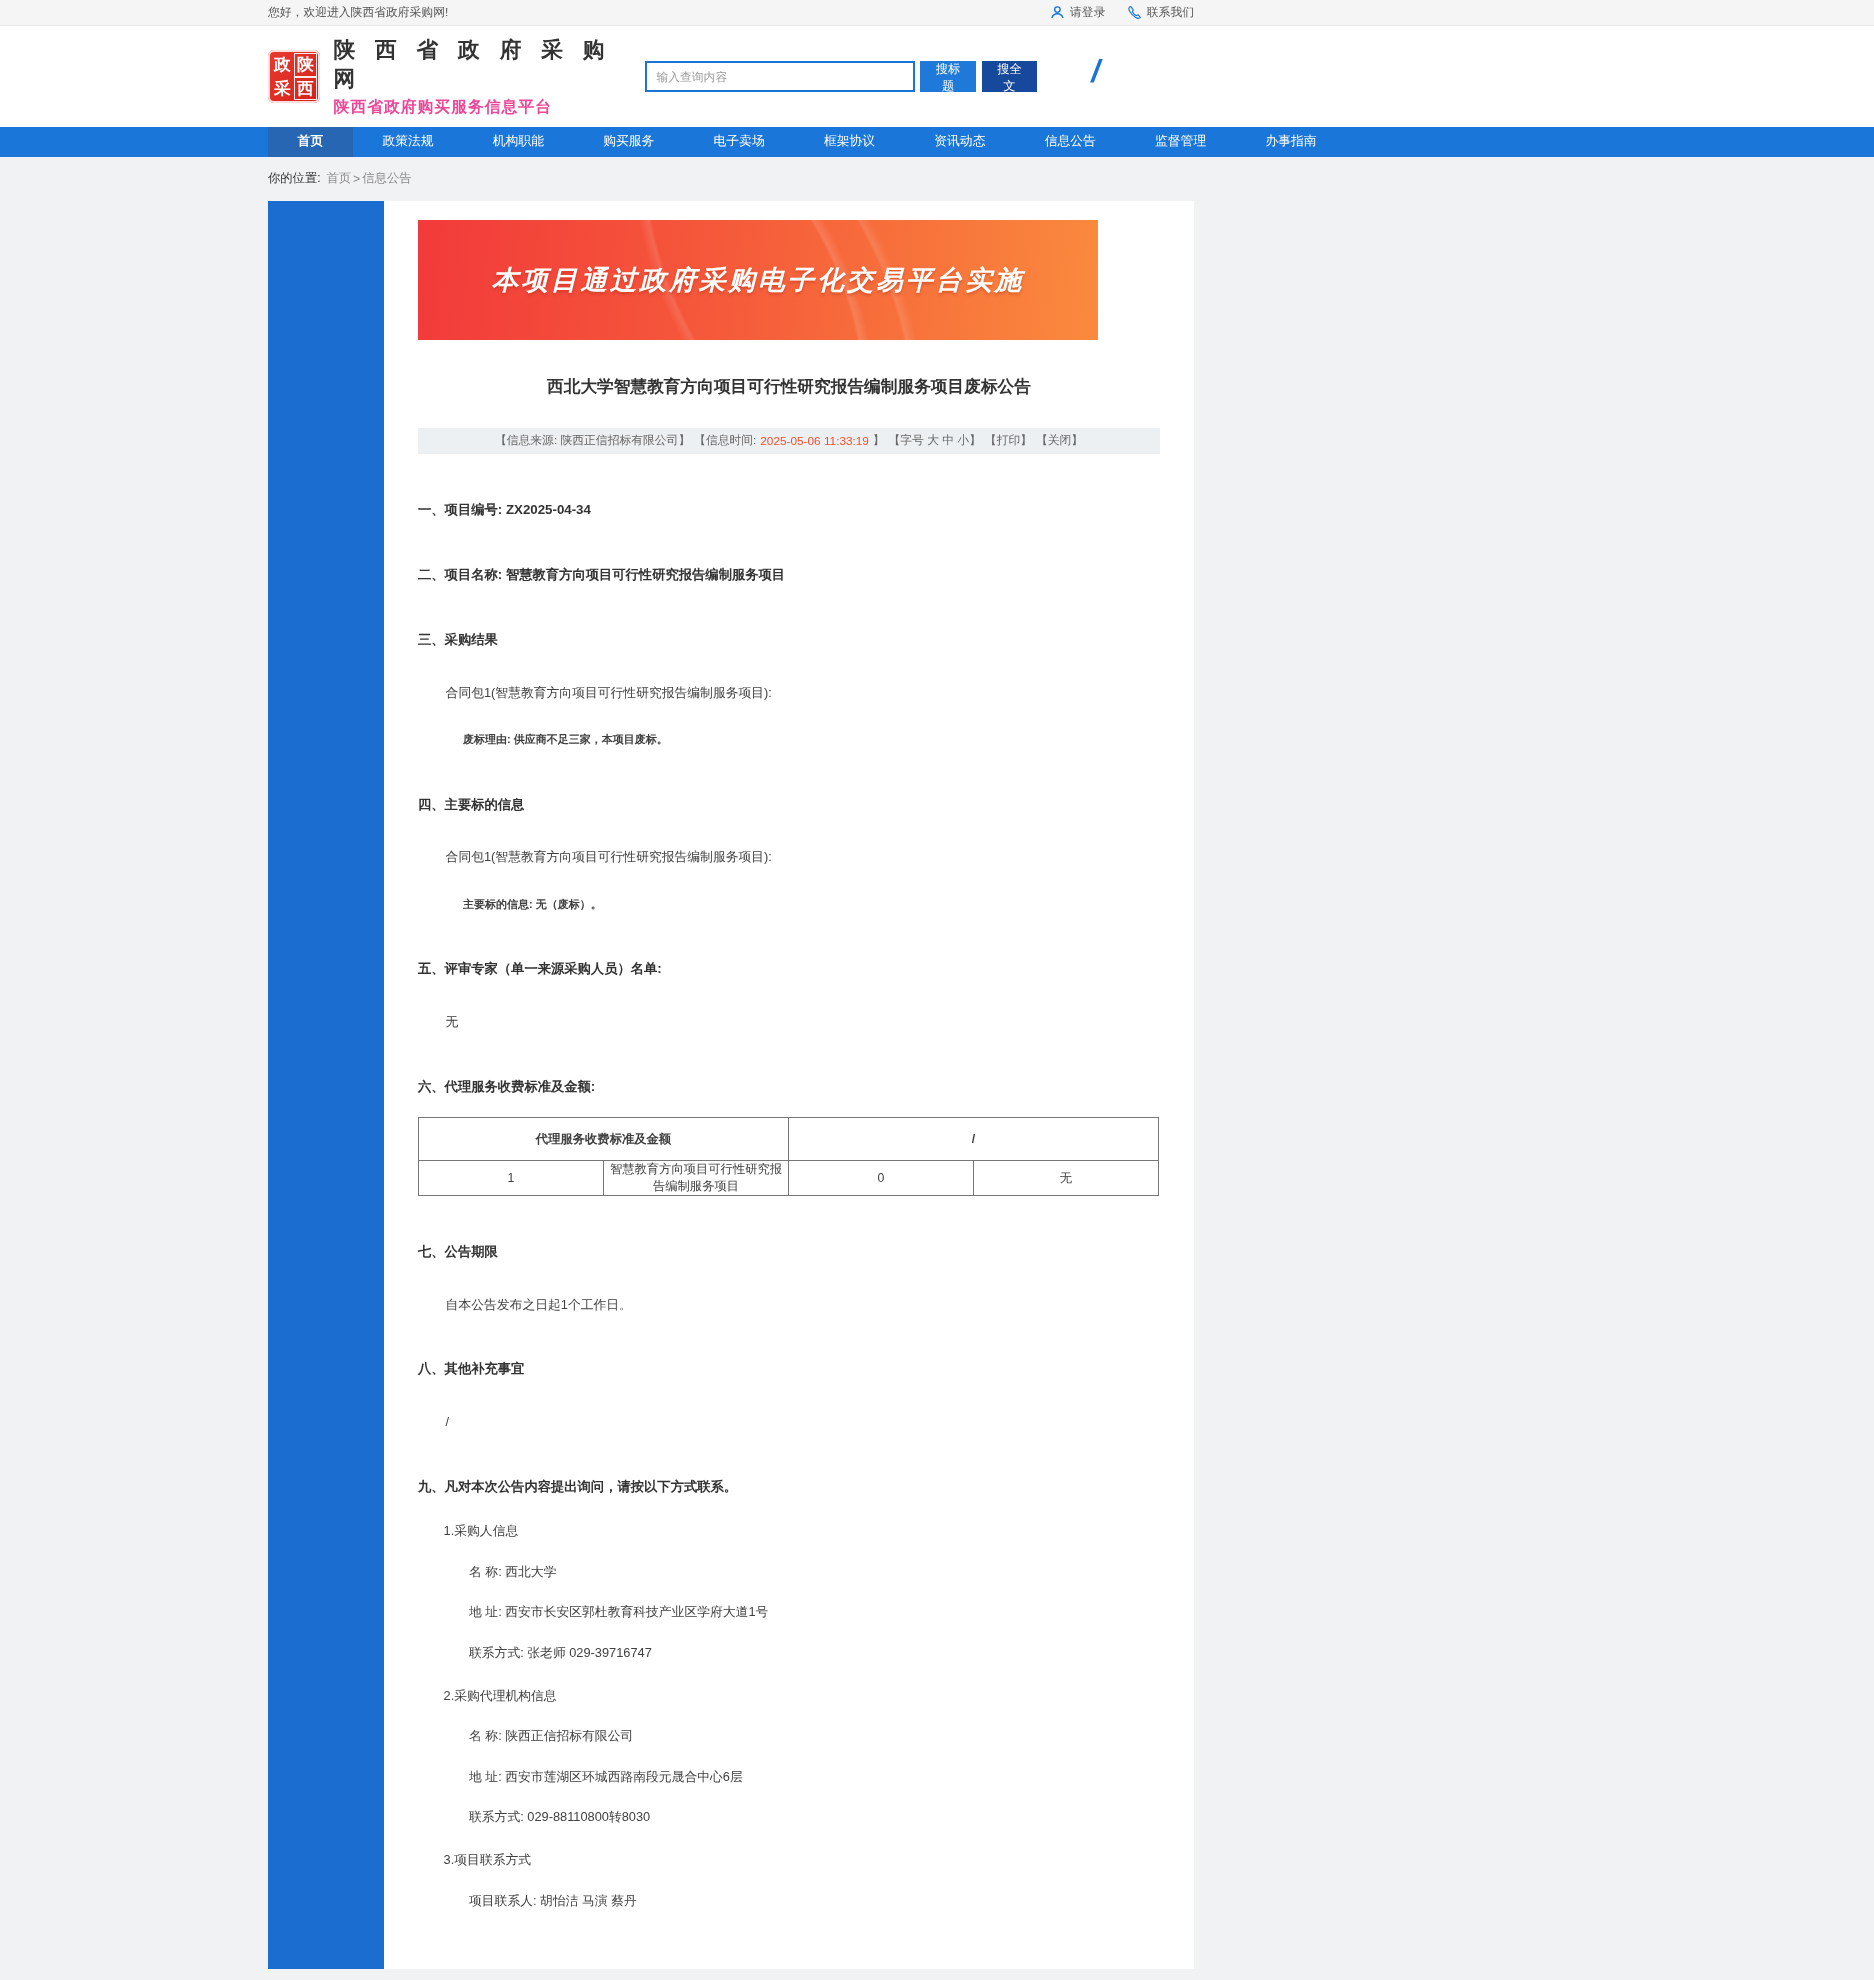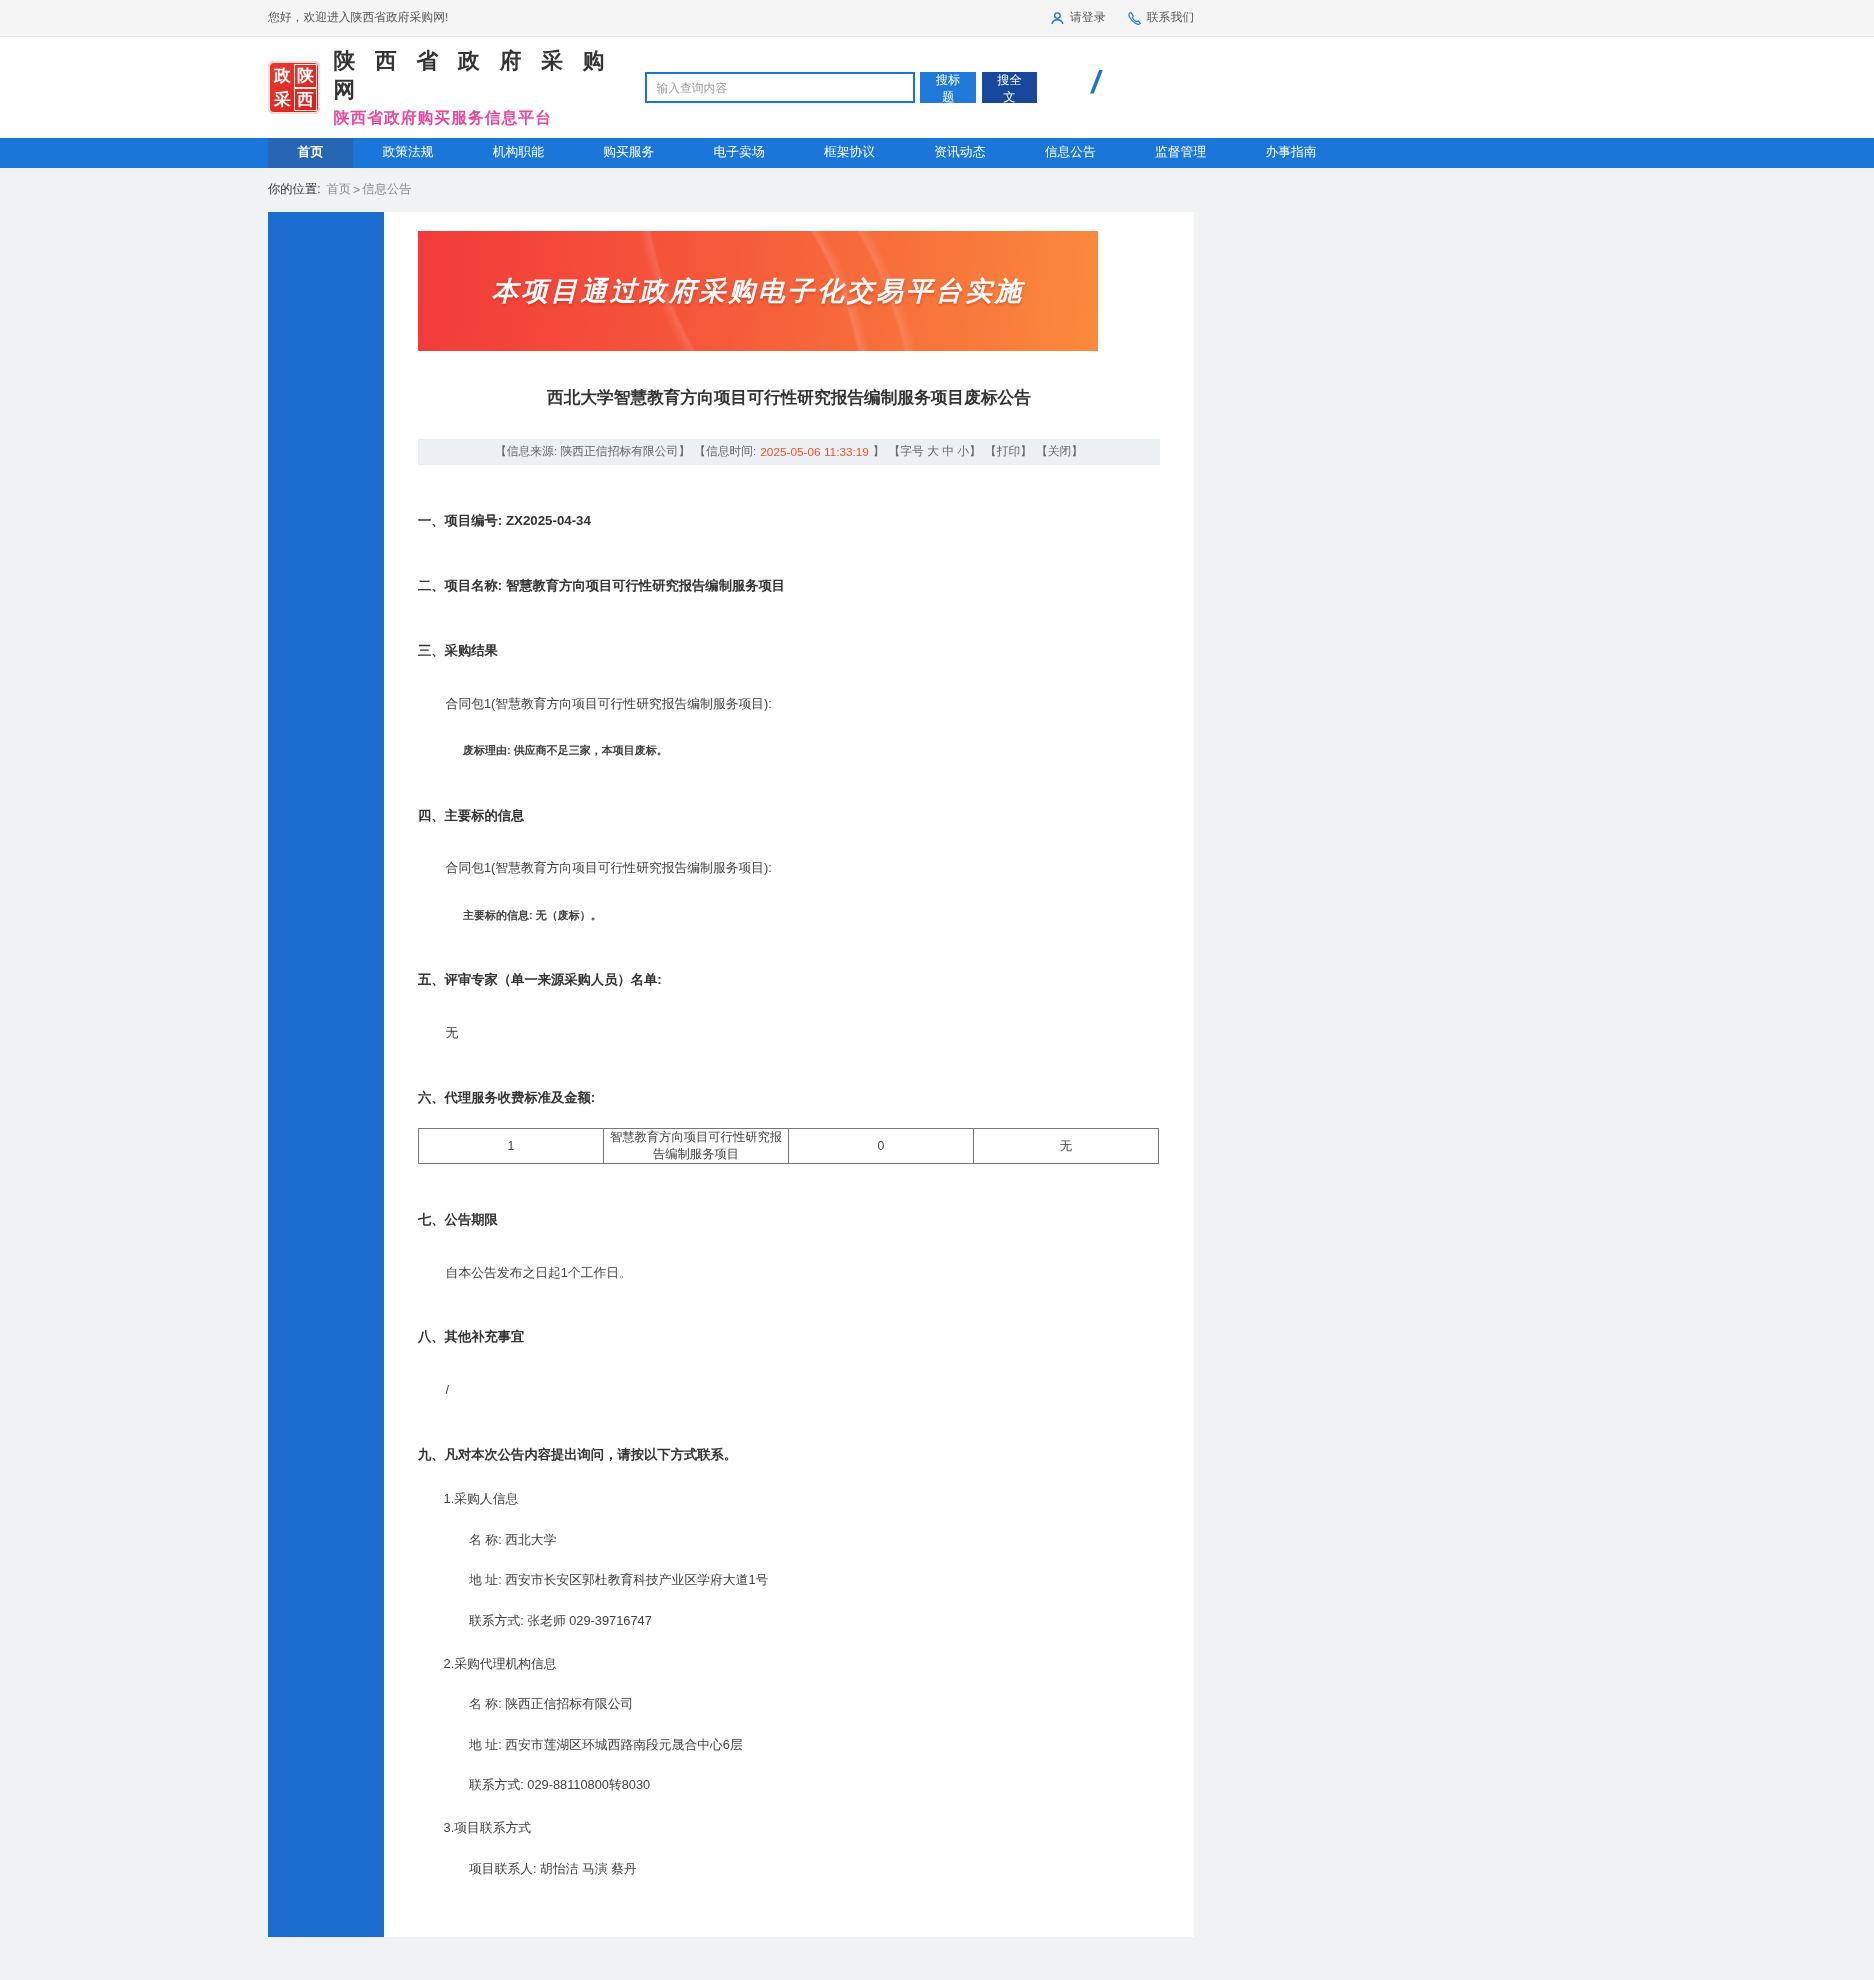--- a/index.html
+++ b/index.html
@@ -2,21 +2,21 @@
 <html lang="zh"><head>
 <meta charset="utf-8">
 <style>
   * { box-sizing: border-box; margin: 0; padding: 0; }
   html,body { background:#f1f2f4; font-family:"Liberation Sans","DejaVu Sans",sans-serif; color:#333; }
   body { width:1875px; }
 
   .container { width:926px; margin-left:268px; }
 
   
-  .topbar { height:37px; background:#f5f5f5; border-bottom:1px solid #e7e7e7; }
+  .topbar { height:26px; background:#f5f5f5; border-bottom:1px solid #e7e7e7; }
   .topbar .container { display:flex; align-items:center; height:100%; font-size:11.8px; color:#555; }
   .topbar-right { margin-left:auto; display:flex; align-items:center; gap:21.7px; }
   .topbar-link { display:flex; align-items:center; gap:4.9px; color:#555; cursor:pointer; }
   .topbar-link svg { display:block; }
 
   
   .header { background:#fff; height:101px; }
   .header .container { display:flex; align-items:center; height:100%; }
   .logo-box { width:53px; height:53px; background:linear-gradient(135deg,#e93a30,#d3211a); border-radius:5.9px;
               display:grid; grid-template-columns:1fr 1fr; grid-template-rows:1fr 1fr; padding:3px;
@@ -187,20 +187,24 @@
       <div class="sec-line1">合同包1(智慧教育方向项目可行性研究报告编制服务项目):</div>
       <div class="sec-line2">主要标的信息: 无（废标）。</div>
 
       <div class="sec-h">五、评审专家（单一来源采购人员）名单:</div>
       <div class="sec-line1">无</div>
 
       <div class="sec-h">六、代理服务收费标准及金额:</div>
 
       <table class="fee">
         <tbody>
+            <tr class="grow">
+          <td colspan="2">代理服务收费标准及金额</td>
+          <td colspan="2">/</td>
+        </tr>
         <tr class="drow">
           <td>1</td>
           <td>智慧教育方向项目可行性研究报告编制服务项目</td>
           <td>0</td>
           <td>无</td>
         </tr>
       </tbody>
         </table>
 
       <div class="sec-h">七、公告期限</div>

